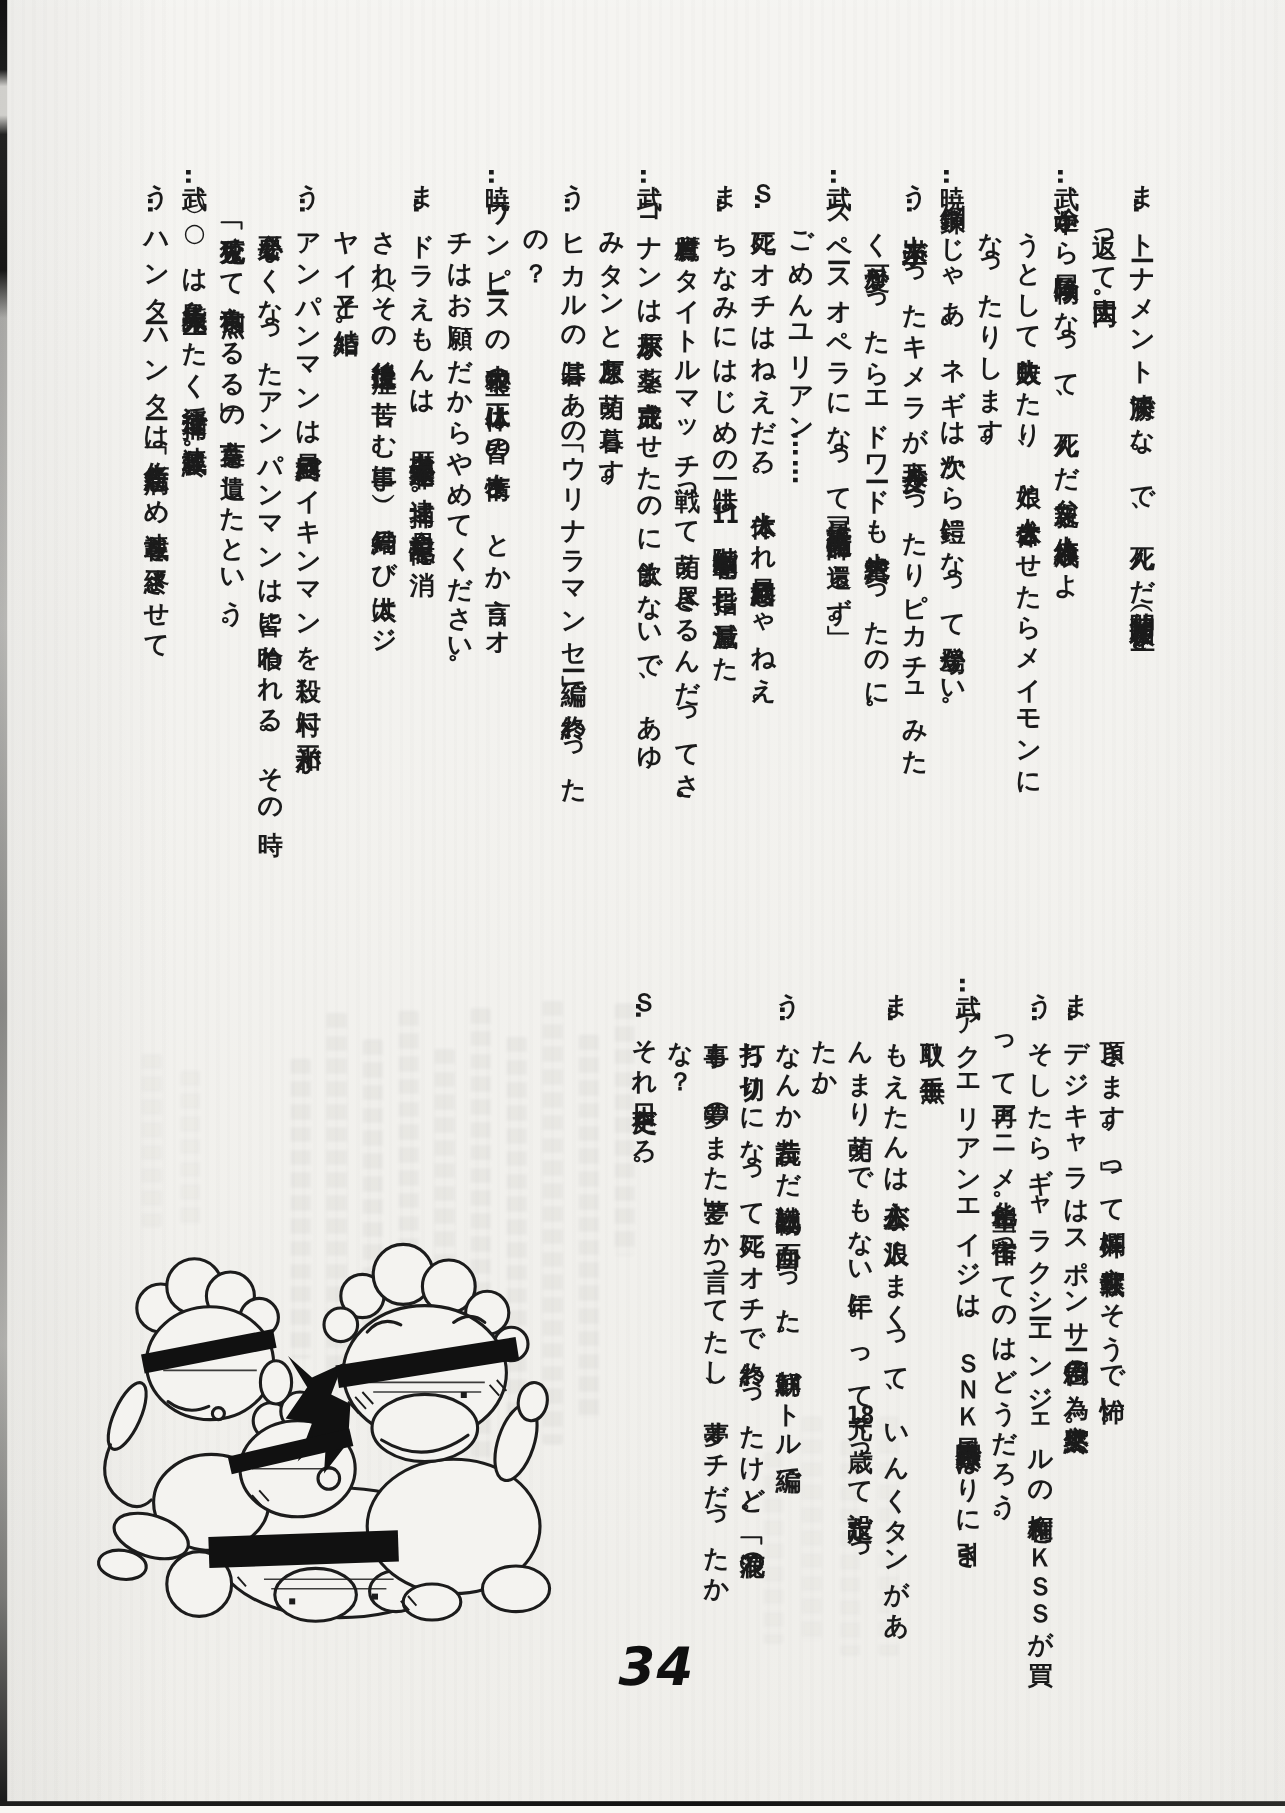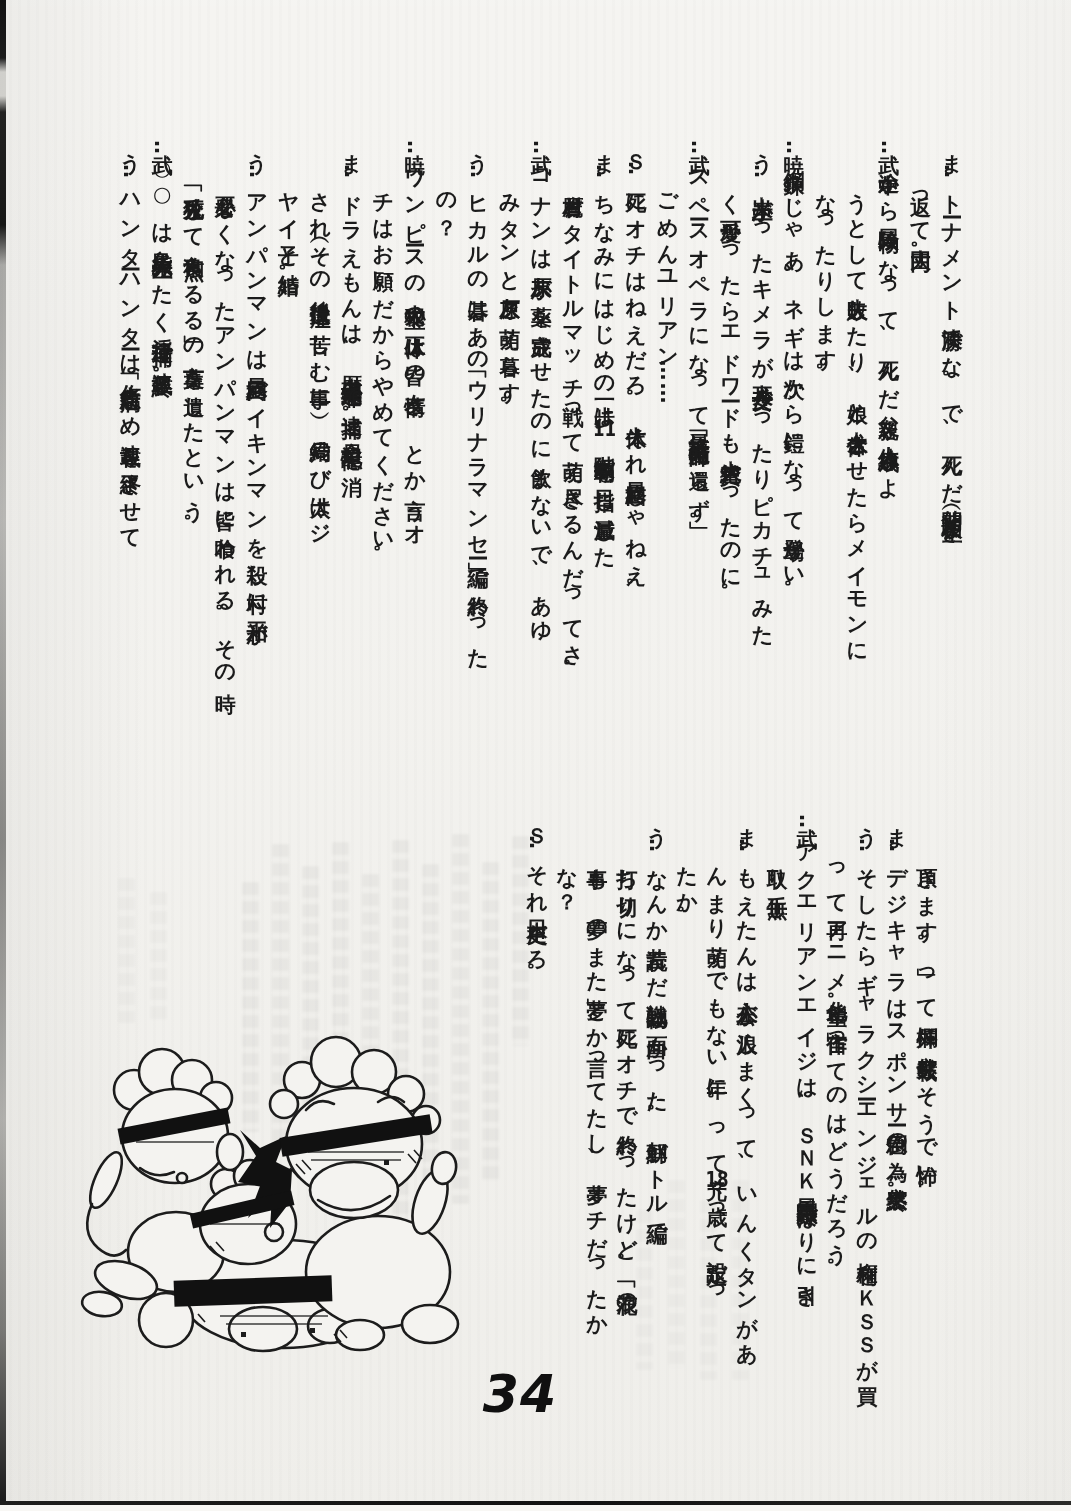--- a/index.html
+++ b/index.html
@@ -40,22 +40,22 @@
     font-size:21px; font-weight:600; letter-spacing:2px; white-space:nowrap;
   }
   #top-block { top:138px; right:104px; height:644px; }
   #top-block .vline { line-height:31.6px; }
   #bottom-block { top:812px; right:129px; height:622px; }
   #bottom-block .vline { line-height:30px; }
   .vline.i1 { text-indent:40px; }
   .tcy { text-combine-upright:all; letter-spacing:0; }
   
   #page-num {
-    position:absolute; left:465px; top:1364px; width:110px; text-align:center;
-    font-size:52px; font-weight:800; font-style:italic; color:#101010; letter-spacing:1px;
+    position:absolute; left:492px; top:1364px; width:110px; text-align:center;
+    font-size:44px; font-weight:800; font-style:italic; color:#101010; letter-spacing:1px;
   }
   
   .ghost {
     position:absolute; width:17px; border-radius:2px;
     background:repeating-linear-gradient(to bottom, rgba(72,72,70,0.10) 0 13px, rgba(72,72,70,0.015) 13px 19px);
     filter:blur(1.3px); opacity:0.55; pointer-events:none;
   }
   .ghost.faint { opacity:0.32; }
   #illustration { position:absolute; left:78px; top:1032px; }
 </style>

